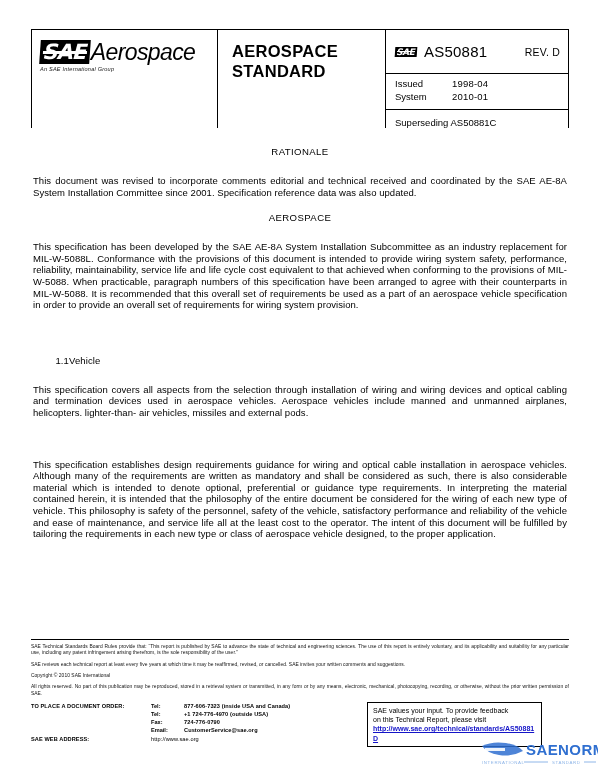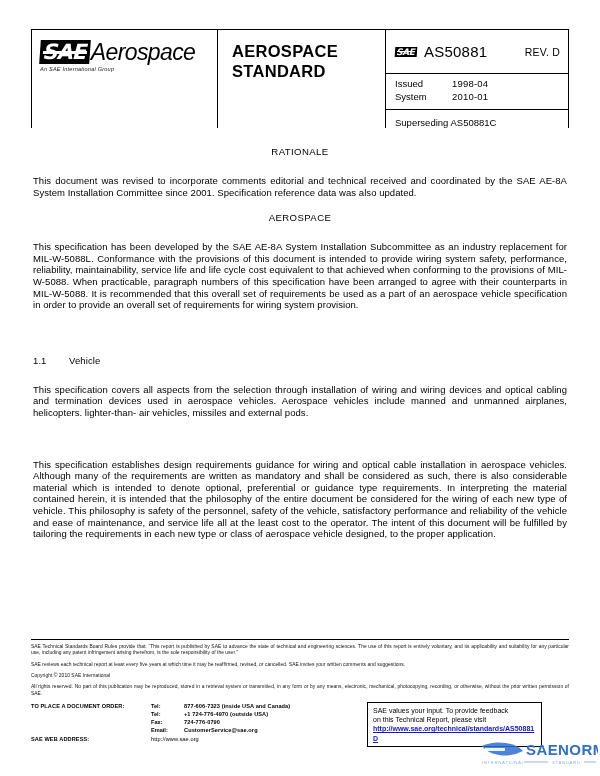--- a/index.html
+++ b/index.html
@@ -315,21 +315,21 @@
 
     <div class="sp-14"></div>
     <div class="ctr">AEROSPACE</div>
     <div class="sp-18"></div>
     <div class="para">This specification has been developed by the SAE AE-8A System Installation Subcommittee as an industry replacement for MIL-W-5088L. Conformance with the provisions of this document is intended to provide wiring system safety, performance, reliability, maintainability, service life and life cycle cost equivalent to that achieved when conforming to the provisions of MIL-W-5088. When practicable, paragraph numbers of this specification have been arranged to agree with their counterparts in MIL-W-5088. It is recommended that this overall set of requirements be used as a part of an aerospace vehicle specification in order to provide an overall set of requirements for wiring system provision.</div>
 
     <div class="sp-22"></div>
 
     <div class="sp-22"></div>
     <div class="sec">
-      <span class="num" style="width:36px;">1.1</span><span>Vehicle</span>
+      <span class="num" style="width:36px;text-align:right;">1.1</span><span>Vehicle</span>
     </div>
     <div class="sp-18"></div>
     <div class="para">This specification covers all aspects from the selection through installation of wiring and wiring devices and optical cabling and termination devices used in aerospace vehicles. Aerospace vehicles include manned and unmanned airplanes, helicopters. lighter-than- air vehicles, missiles and external pods.</div>
 
     <div class="sp-22"></div>
     <div class="sp-18"></div>
     <div class="para">This specification establishes design requirements guidance for wiring and optical cable installation in aerospace vehicles. Although many of the requirements are written as mandatory and shall be considered as such, there is also considerable material which is intended to denote optional, preferential or guidance type requirements. In interpreting the material contained herein, it is intended that the philosophy of the entire document be considered for the wiring of each new type of vehicle. This philosophy is safety of the personnel, safety of the vehicle, satisfactory performance and reliability of the vehicle and ease of maintenance, and service life all at the least cost to the operator. The intent of this document will be fulfilled by tailoring the requirements in each new type or class of aerospace vehicle designed, to the proper application.</div>
 
   </div>
 

